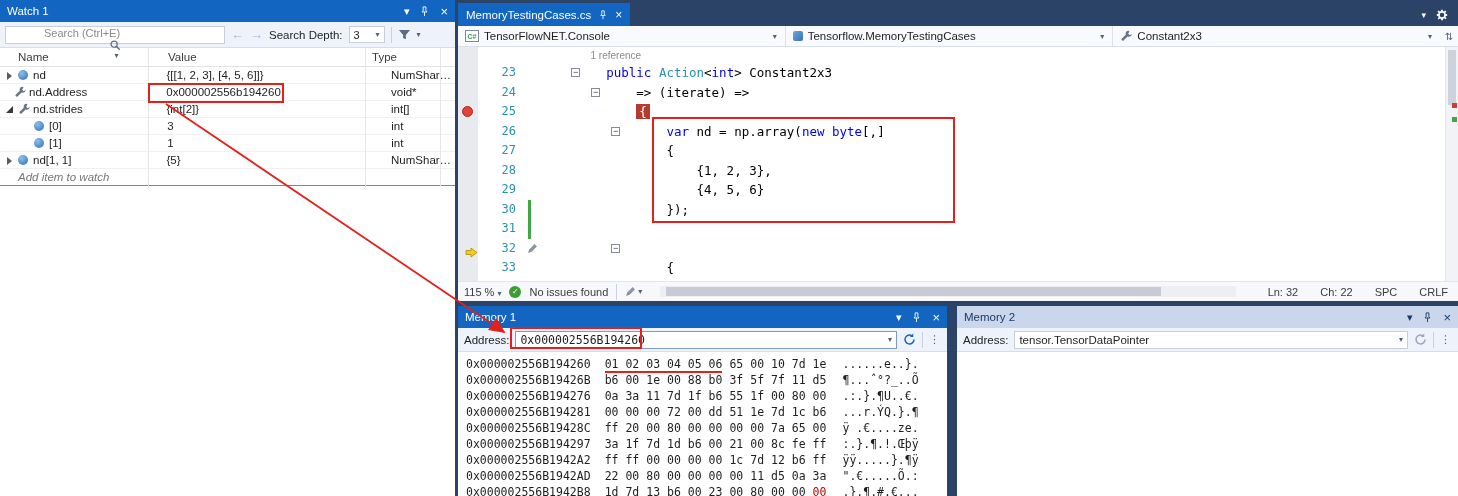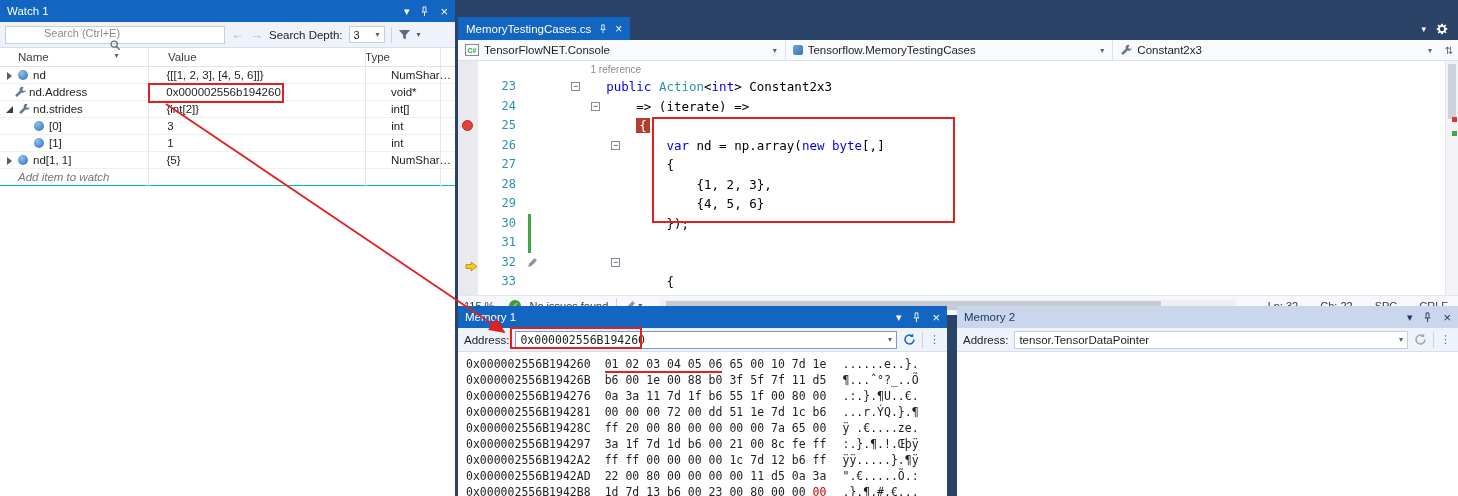--- a/index.html
+++ b/index.html
@@ -2,21 +2,21 @@
 <html><head>
 <meta charset="utf-8">
 <style>
   * { box-sizing: border-box; margin: 0; padding: 0; }
   html,body { width:1458px; height:496px; overflow:hidden; }
   body { font-family:"Liberation Sans", sans-serif; background:#2A4367; position:relative; }
   #app { position:absolute; inset:0; width:1458px; height:496px; }
 
   .panel { position:absolute; background:#fff; overflow:hidden; }
   #watch   { left:0;   top:0;   width:455px; height:496px; }
-  #editor  { left:458px; top:14px; width:1000px; height:301px; background:#2A4367; }
+  #editor  { left:458px; top:0; width:1000px; height:301px; background:#2A4367; }
   #memory1 { left:458px; top:306px; width:489px; height:190px; }
   #memory2 { left:957px; top:306px; width:501px; height:190px; }
 
   
   .titlebar { height:22px; display:flex; align-items:center; padding:0 7px; font-size:11.5px; background:#1265C1; color:#fff; }
   .titlebar.inactive { background:#C9D6EC; color:#1B3A66; }
   .t-title { flex:1; white-space:nowrap; }
   .t-ico { margin-left:10px; font-size:11px; line-height:1; cursor:default; display:inline-flex; align-items:center; }
   .t-ico svg { display:block; }
 
@@ -31,21 +31,21 @@
   .nav-arrow { color:#A9B6CC; font-size:13px; }
   .combo-sm { width:36px; height:17px; background:#fff; border:1px solid #C6CEDC; display:flex; align-items:center; padding:0 4px; font-size:11px; }
   .combo-sm .dd { margin-left:auto; }
   .dd { font-size:8px; color:#55607A; }
   .vsep { width:1px; height:16px; background:#C9D2E0; }
 
   
   .grid-header { display:flex; height:19px; align-items:center; font-size:11.5px; color:#3B3B3B; border-bottom:1px solid #E3E3E3; }
   .gh-name { width:148px; padding-left:18px; }
   .gh-value { width:217px; padding-left:20px; }
-  .gh-type { width:75px; }
+  .gh-type { width:75px; padding-left:7px; }
   .wrow { display:flex; height:17px; align-items:center; border-bottom:1px solid #F0F0F0; font-size:11.5px; color:#1E1E1E;gap:20px; }
   .wc { height:100%; display:flex; align-items:center; overflow:hidden; white-space:nowrap; }
   .wc-name { width:148px; }
   .wc-value { width:217px; padding-left:7px; }
   .wc-type { width:75px; padding-left:7px; }
   .exp { width:11px; height:11px; display:inline-block; position:relative; flex:none; margin-right:2px; }
   .exp-c::before { content:""; position:absolute; left:3px; top:2px; border-top:4px solid transparent; border-bottom:4px solid transparent; border-left:5px solid #5B5B5B; }
   .exp-e::before { content:""; position:absolute; left:2px; top:2px; border-left:7px solid transparent; border-bottom:7px solid #3A3A3A; }
   .ic { width:13px; height:13px; display:inline-flex; align-items:center; justify-content:center; margin-right:3px; flex:none; }
   .ic-field { width:10px; height:10px; margin:0 5px 0 1px; border-radius:50%; background:radial-gradient(circle at 35% 30%, #8CC0EE, #2D6DB4); }

